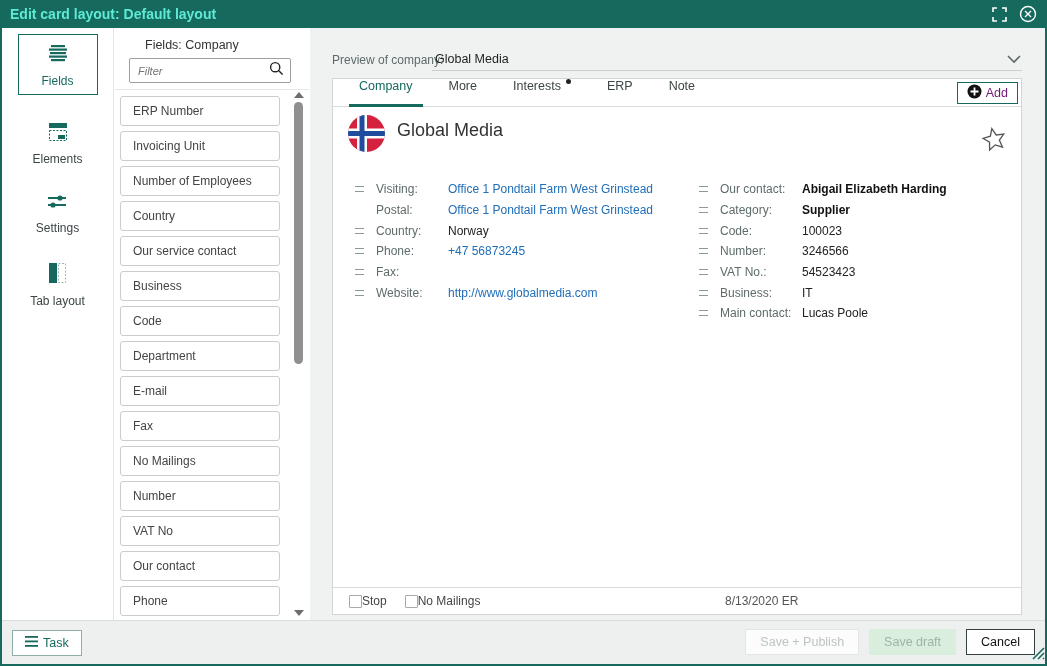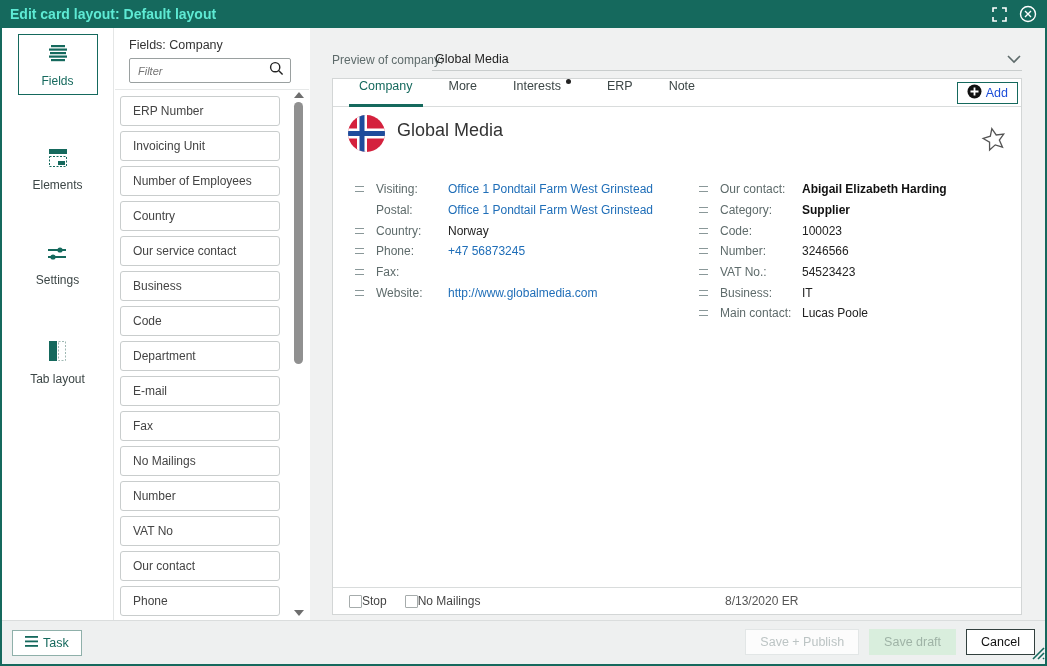--- a/index.html
+++ b/index.html
@@ -9,30 +9,30 @@
 
   
   .titlebar { position:absolute; left:-2px; top:0; width:1047px; height:28px; background:#15695D;
               display:flex; align-items:center; padding:0 10px; }
   .titlebar .title { color:#5eead4; font-size:14px; font-weight:bold; }
   .tb-icons { margin-left:auto; display:flex; align-items:center; gap:12px; }
   .tb-icons svg { display:block; cursor:pointer; }
 
   
   .sidebar { position:absolute; left:0; top:28px; width:112px; height:592px; background:#fff;
-             border-right:1px solid #E4E6E6; display:flex; flex-direction:column; align-items:center;gap:26px; }
+             border-right:1px solid #E4E6E6; display:flex; flex-direction:column; align-items:center; }
   .nav-item { display:flex; flex-direction:column; align-items:center; gap:5px; cursor:pointer; }
   .nav-item .lbl { font-size:12px; color:#3C4646; }
   .nav-item.active { border:1px solid #15695D; width:80px; padding:8px 0 6px 0; margin-top:6px; background:#fff; }
   .nav-item.active .lbl { color:#15695D; }
   .nav-item + .nav-item { margin-top:26px; }
 
   
   .fields-panel { position:absolute; left:113px; top:28px; width:194px; height:592px; background:#fff; }
-  .fp-header { font-size:12.5px; color:#333; padding:10px 0 0 14px; }
+  .fp-header { font-size:12.5px; color:#333; padding:10px 0 0 30px; }
   .filter-box { position:absolute; left:14px; top:30px; width:162px; height:25px; border:1px solid #9AA0A0;
                 border-radius:2px; background:#fff; display:flex; align-items:center; padding:0 6px 0 8px; }
   .filter-box input { border:none; outline:none; flex:1; font-size:11px; font-style:italic; color:#777;
                       font-family:"Liberation Sans", sans-serif; min-width:0; background:transparent; }
   .fp-divider { position:absolute; left:0; top:61px; width:194px; height:1px; background:#E6E8E8; }
   .chip-list { position:absolute; left:5px; top:68px; width:160px; }
   .chip { width:160px; height:30px; border:1px solid #C9CDCD; border-radius:3px; margin-bottom:5px;
           display:flex; align-items:center; padding-left:12px; font-size:12px; color:#444; background:#fff; cursor:grab; }
   .fp-scroll { position:absolute; right:4px; top:62px; width:12px; height:528px; }
   .arrow-up { position:absolute; top:2px; left:1px; width:0; height:0;
@@ -51,21 +51,21 @@
   
   .card { position:absolute; left:22px; top:50px; width:690px; height:537px; background:#fff; border:1px solid #D3D6D6; }
   .tabbar { position:absolute; left:0; top:0; width:100%; height:28px; border-bottom:1px solid #D9DCDC;
             display:flex; align-items:stretch; }
   .tab { display:flex; gap:5px; padding:0 18px; font-size:12.5px; color:#3C4646; cursor:pointer; position:relative; }
   .tab:first-child { margin-left:8px; }
   .tab.active { color:#15695D; }
   .tab.active::after { content:""; position:absolute; left:8px; right:8px; bottom:-1px; height:3px; background:#15695D; }
   .tab .dot { width:5px; height:5px; border-radius:50%; background:#222; }
   .add-btn { margin-left:auto; margin-top:3px; margin-right:3px; height:22px; border:1px solid #15695D; background:#fff;
-             display:flex; align-items:center; gap:4px; padding:0 9px; font-size:12.5px; color:#1d4ed8; cursor:pointer; }
+             display:flex; align-items:center; gap:4px; padding:0 9px; font-size:12.5px; color:#701a75; cursor:pointer; }
 
   .card-header-name { position:absolute; left:64px; top:41px; font-size:18px; color:#333; }
   .flag { position:absolute; left:15px; top:36px; width:37px; height:37px; }
   .star { position:absolute; right:14px; top:47px; cursor:pointer; }
 
   .cols { position:absolute; left:0; top:100px; width:100%; }
   .col { position:absolute; top:0; }
   .col.left  { left:8px;  width:335px; }
   .col.right { left:352px; width:332px; }
   .frow { height:20.7px; display:flex; align-items:center; }

